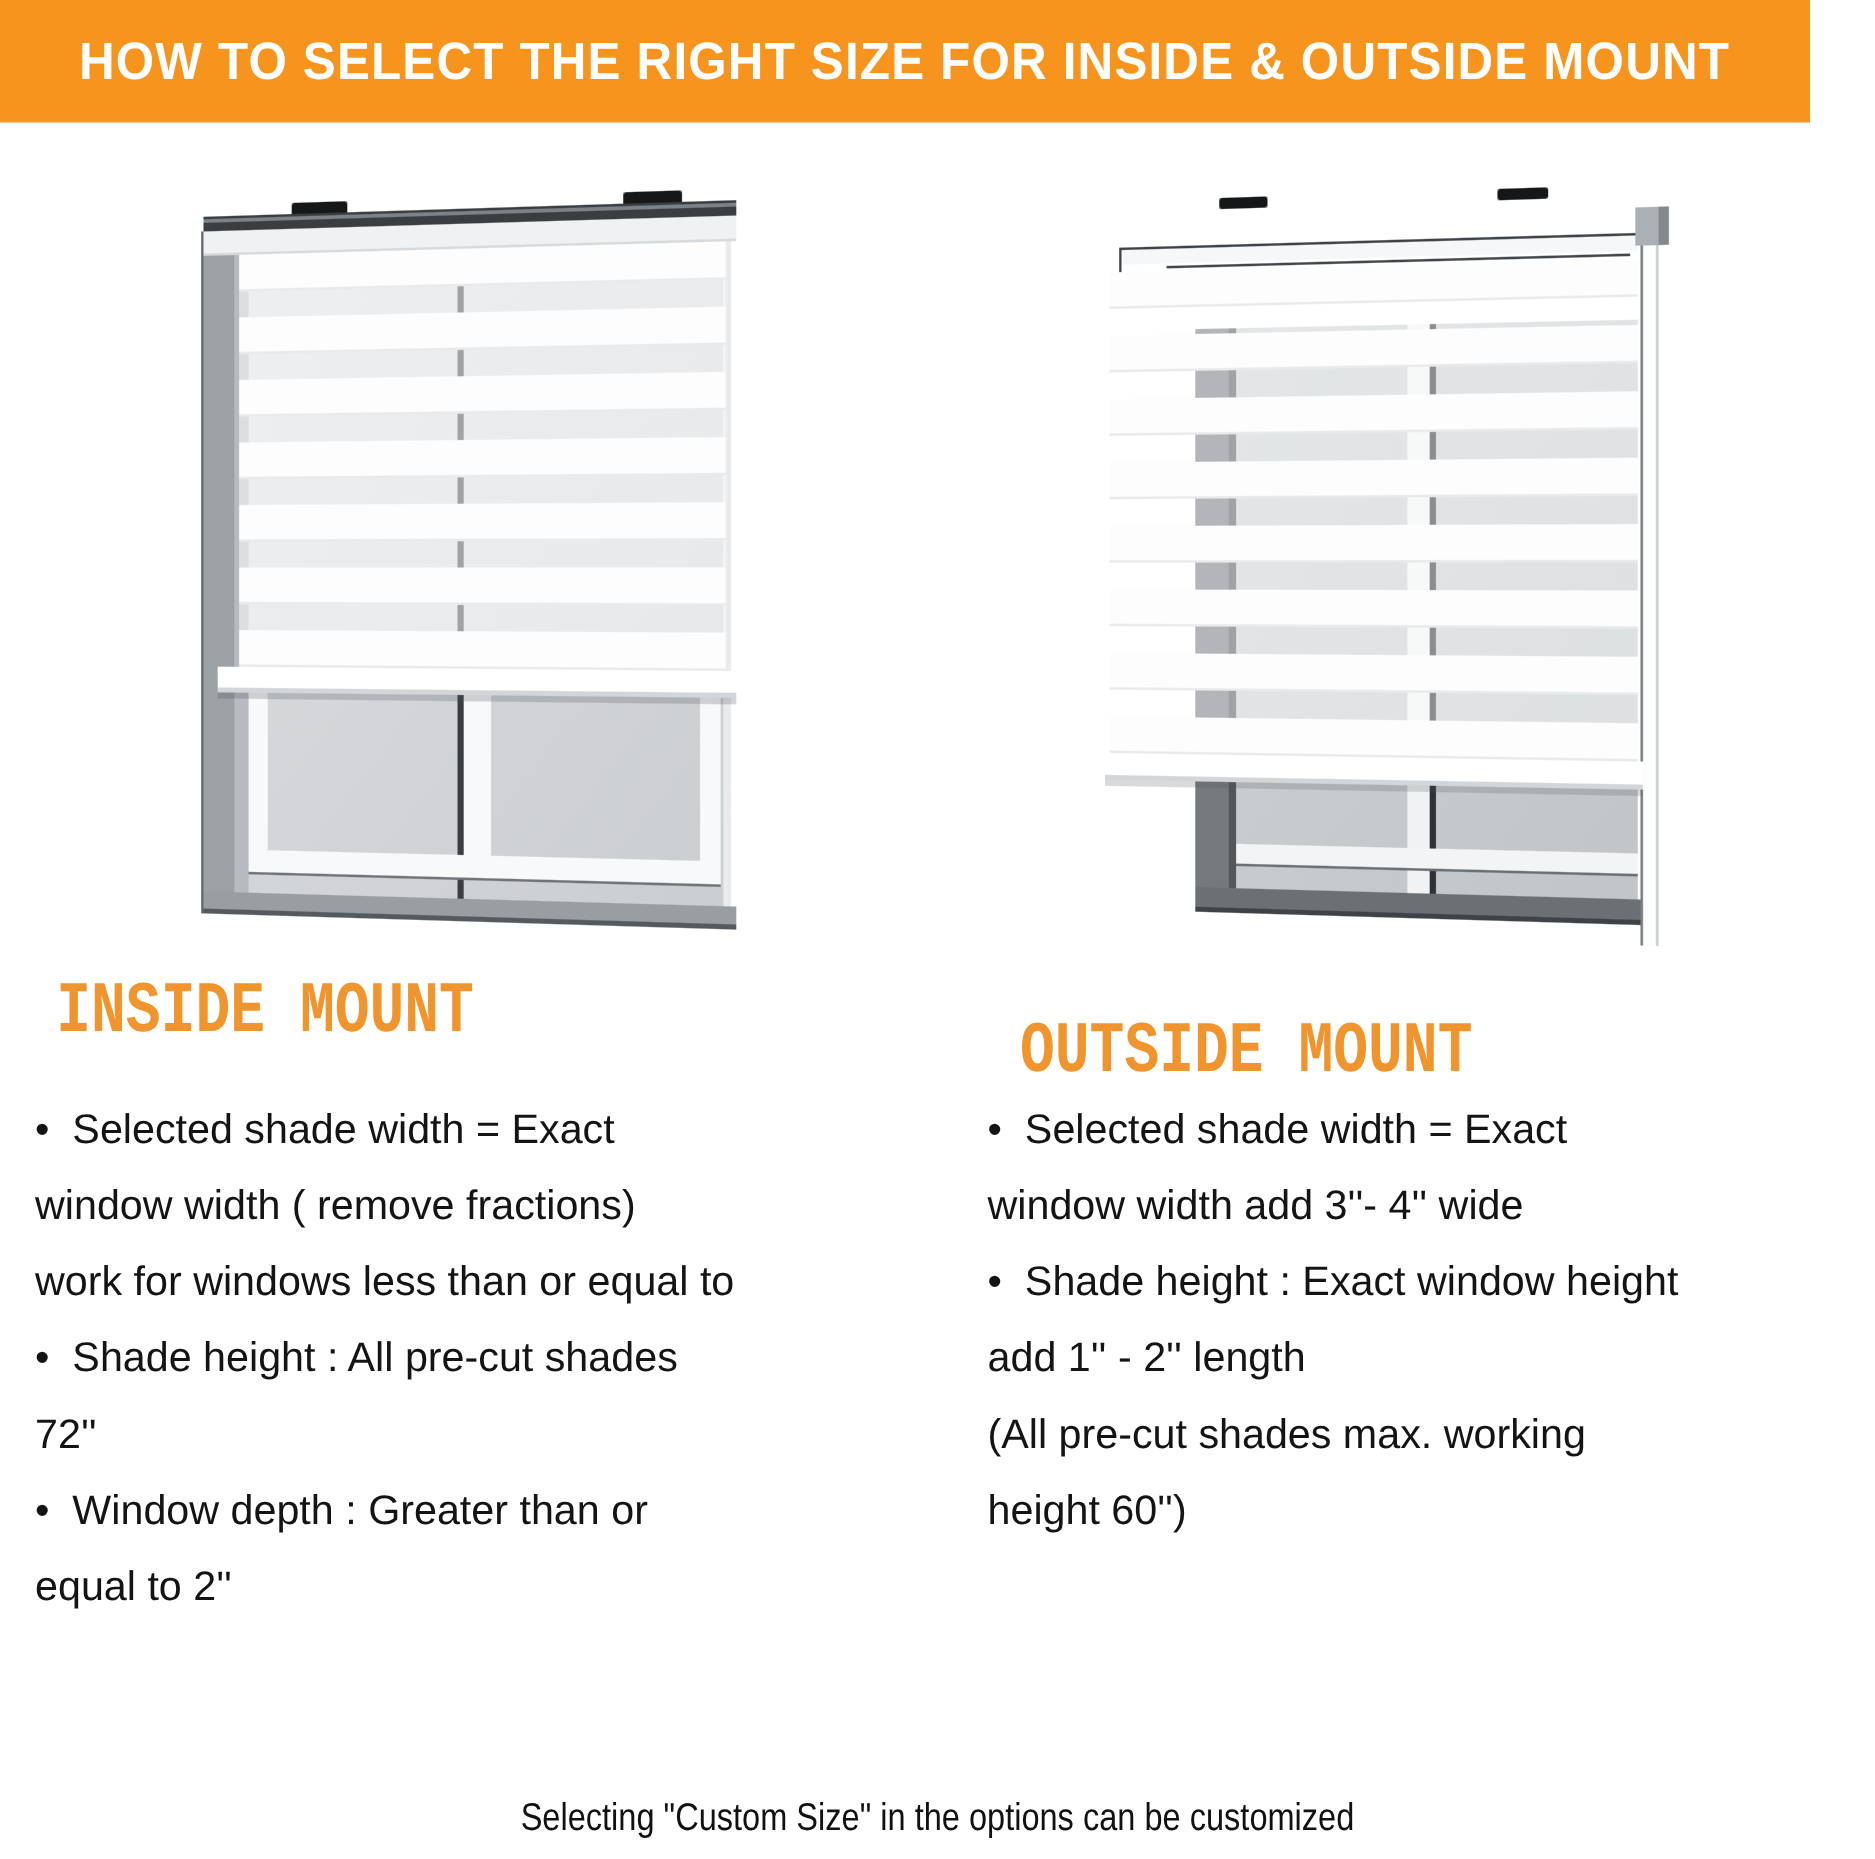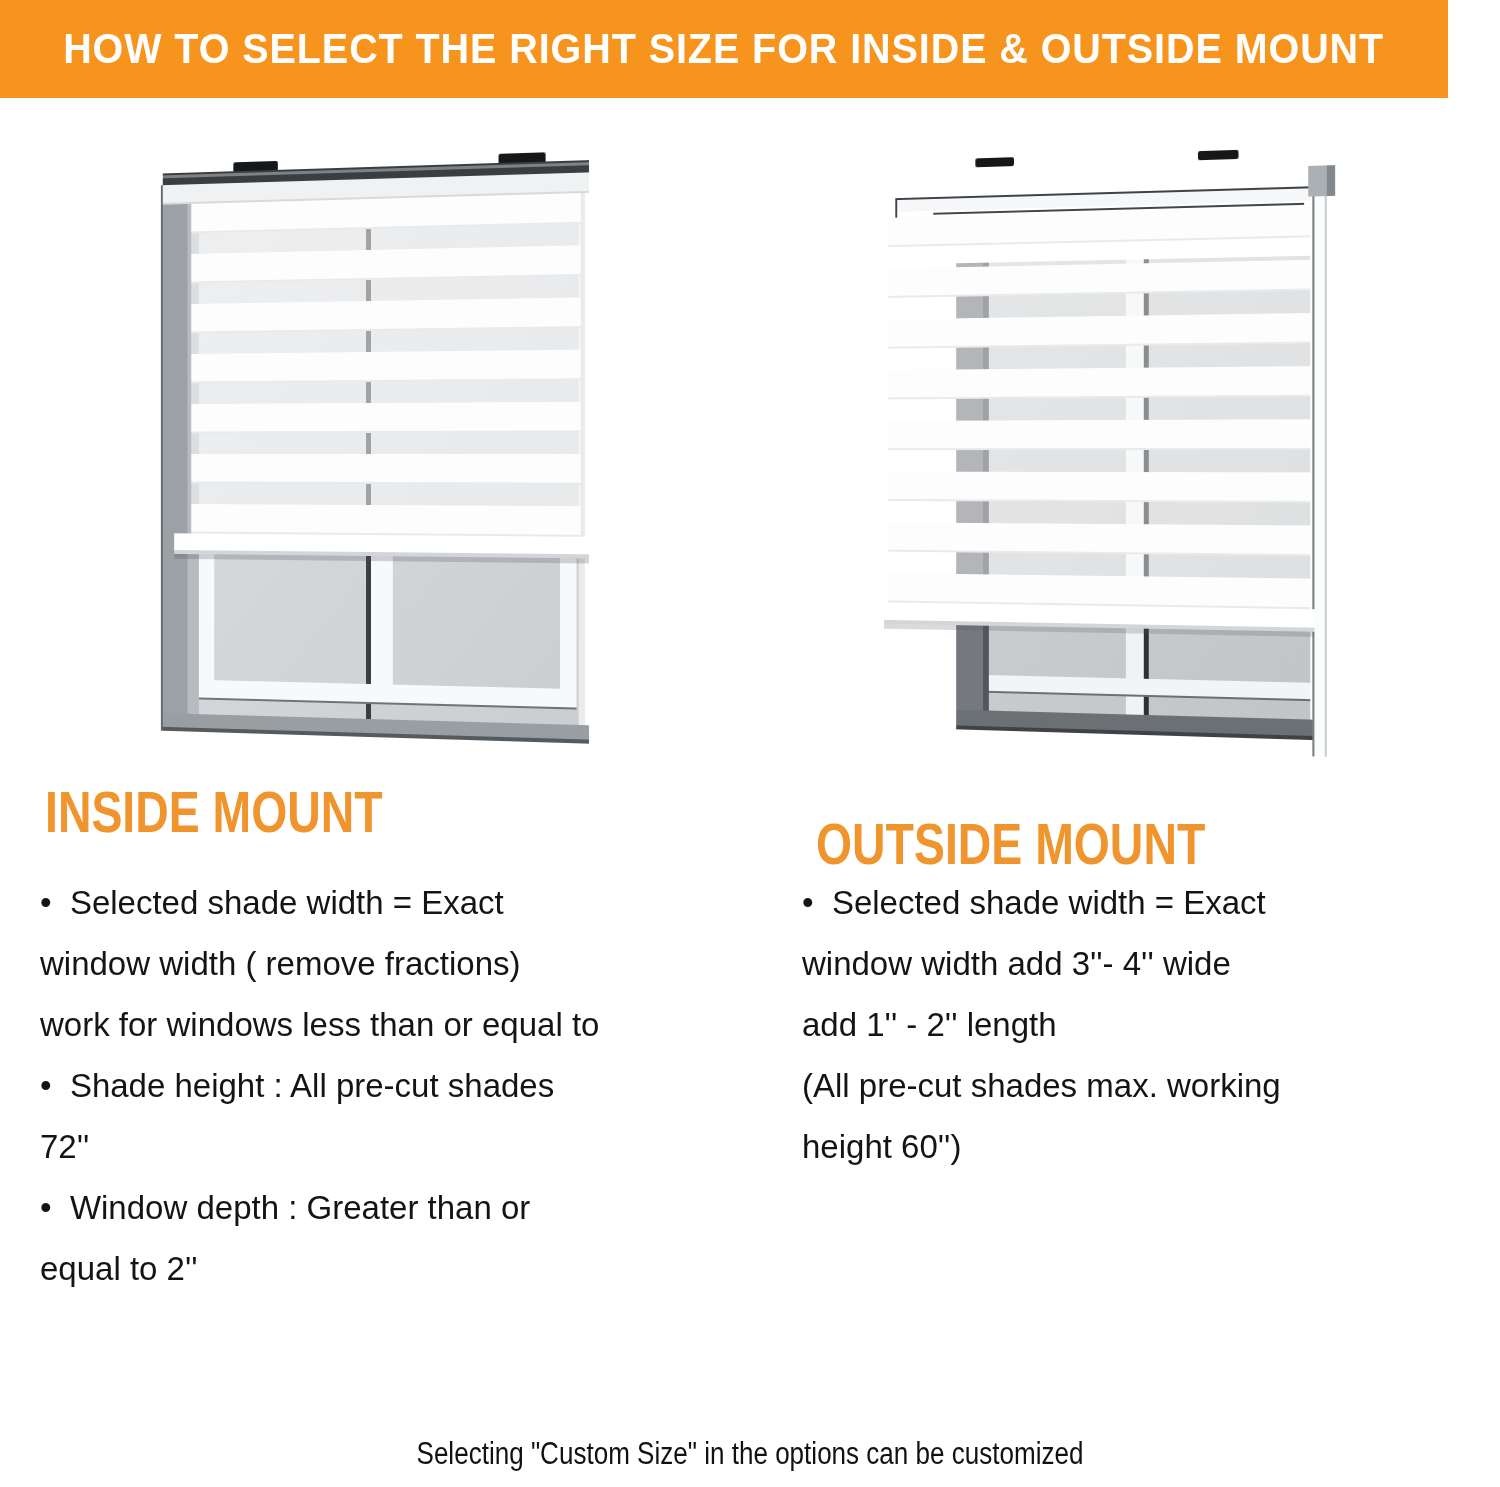--- a/index.html
+++ b/index.html
@@ -12,30 +12,30 @@
   .banner-title{color:#ffffff;font-weight:700;font-size:42px;letter-spacing:1px;
           white-space:nowrap;transform:scaleX(0.94);transform-origin:center;}
 
   
   .persp{position:absolute;transform:perspective(1300px) rotateY(-8deg);transform-origin:50% 50%;}
   .illus-left{left:146px;top:152px;width:446px;height:608px;}
   .illus-right{left:876px;top:142px;width:470px;height:628px;}
   .persp svg{display:block;width:100%;height:100%;}
 
   
-  .mount-heading{position:absolute;font-weight:700;font-size:58px;color:#F0952D;white-space:nowrap;}
+  .mount-heading{position:absolute;font-weight:700;font-size:58px;color:#F0952D;white-space:nowrap;font-family:Liberation Mono, monospace;}
   .mount-heading>span{display:inline-block;transform:scaleX(0.80);transform-origin:left center;}
   .heading-inside{left:45px;top:778px;}
   .heading-outside{left:816px;top:778px;margin-top:32px;}
 
   
   .text-col{position:absolute;top:872px;font-size:33px;line-height:61px;color:#141414;}
   .col-left{left:28px;width:710px;}
   .col-right{left:790px;width:690px;}
-  .text-col .line{white-space:pre;margin-left:12px;}
+  .text-col .line{white-space:pre;}
 
   
   .footer-note{position:absolute;left:0;top:1436px;width:1500px;text-align:center;
           font-size:31px;color:#111111;}
   .footer-note>span{display:inline-block;transform:scaleX(0.84);transform-origin:center;white-space:pre;}
 </style>
 </head>
 <body>
 
 <div class="banner">
@@ -202,20 +202,21 @@
   <div class="line">work for windows less than or equal to</div>
   <div class="line">•  Shade height : All pre-cut shades</div>
   <div class="line">72''</div>
   <div class="line">•  Window depth : Greater than or</div>
   <div class="line">equal to 2''</div>
 </div>
 
 <div class="text-col col-right">
   <div class="line">•  Selected shade width = Exact</div>
   <div class="line">window width add 3''- 4'' wide</div>
+  <div class="line">•  Shade height : Exact window height</div>
   <div class="line">add 1'' - 2'' length</div>
   <div class="line">(All pre-cut shades max. working</div>
   <div class="line">height 60'')</div>
 </div>
 
 <div class="footer-note">
   <span>Selecting "Custom Size" in the options can be customized</span>
 </div>
 
 </body></html>

